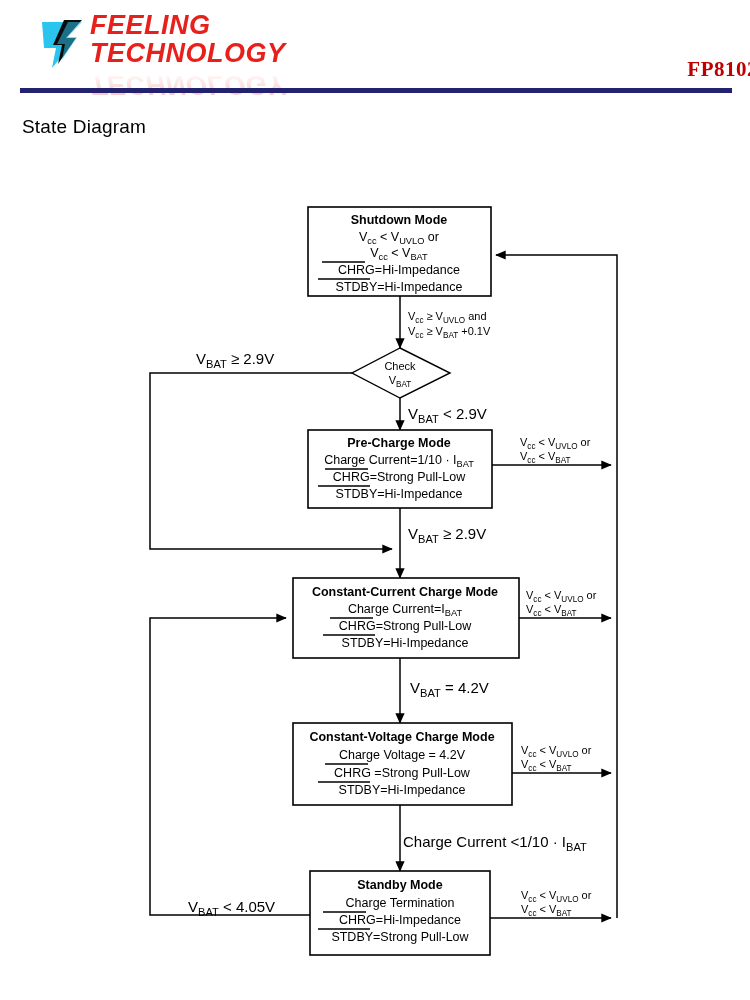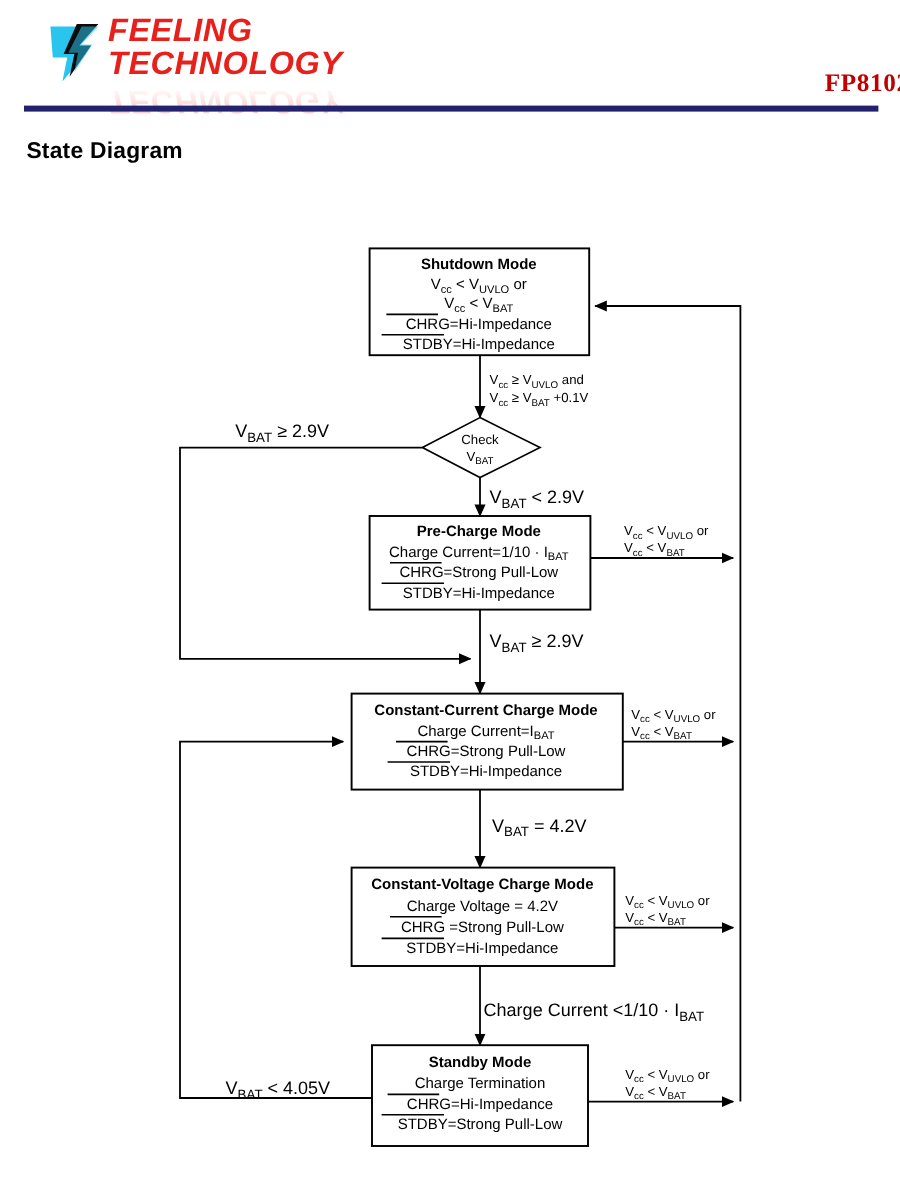--- a/index.html
+++ b/index.html
@@ -82,21 +82,21 @@
     height: 5px;
     background: #22226e;
   }
 
   
   #section-title {
     position: absolute;
     left: 22px;
     top: 116px;
     font-size: 19px;
-    font-weight: bold;
+    font-weight: normal;
     letter-spacing: 0.2px;
   }
 
   
   #diagram-wrap {
     position: absolute;
     left: 0;
     top: 168px;
     width: 750px;
     height: 840px;

